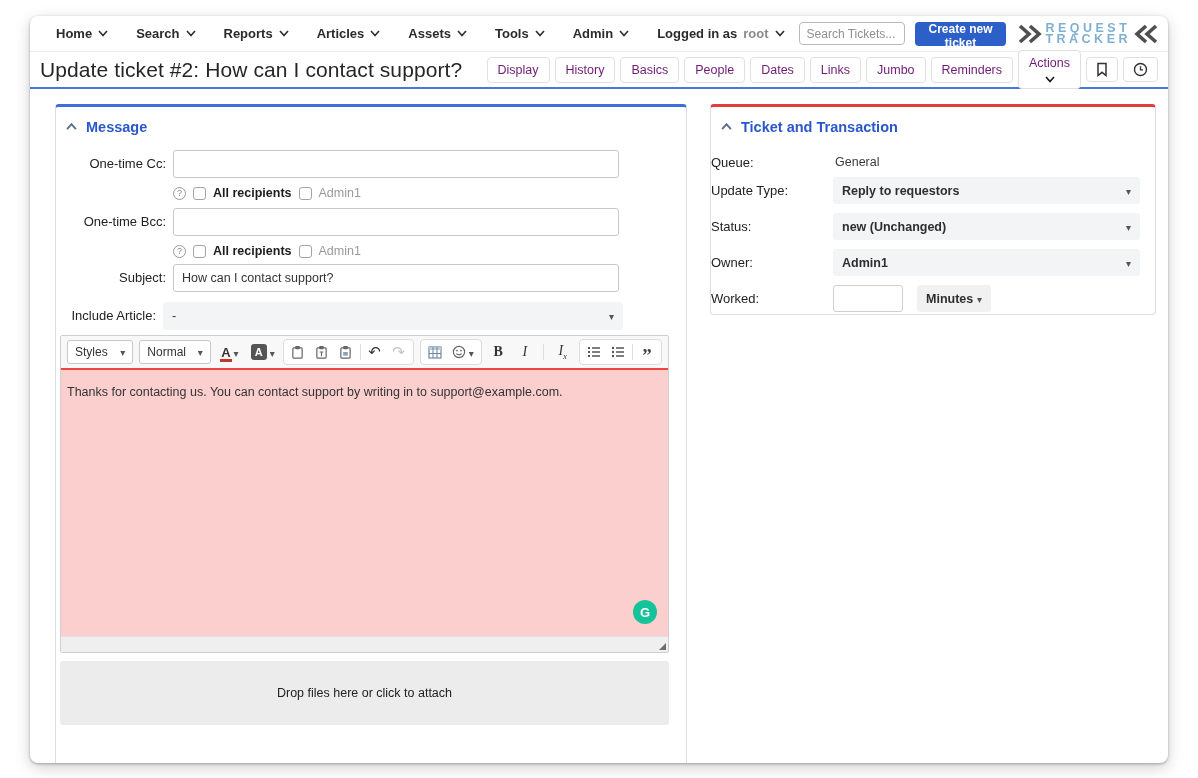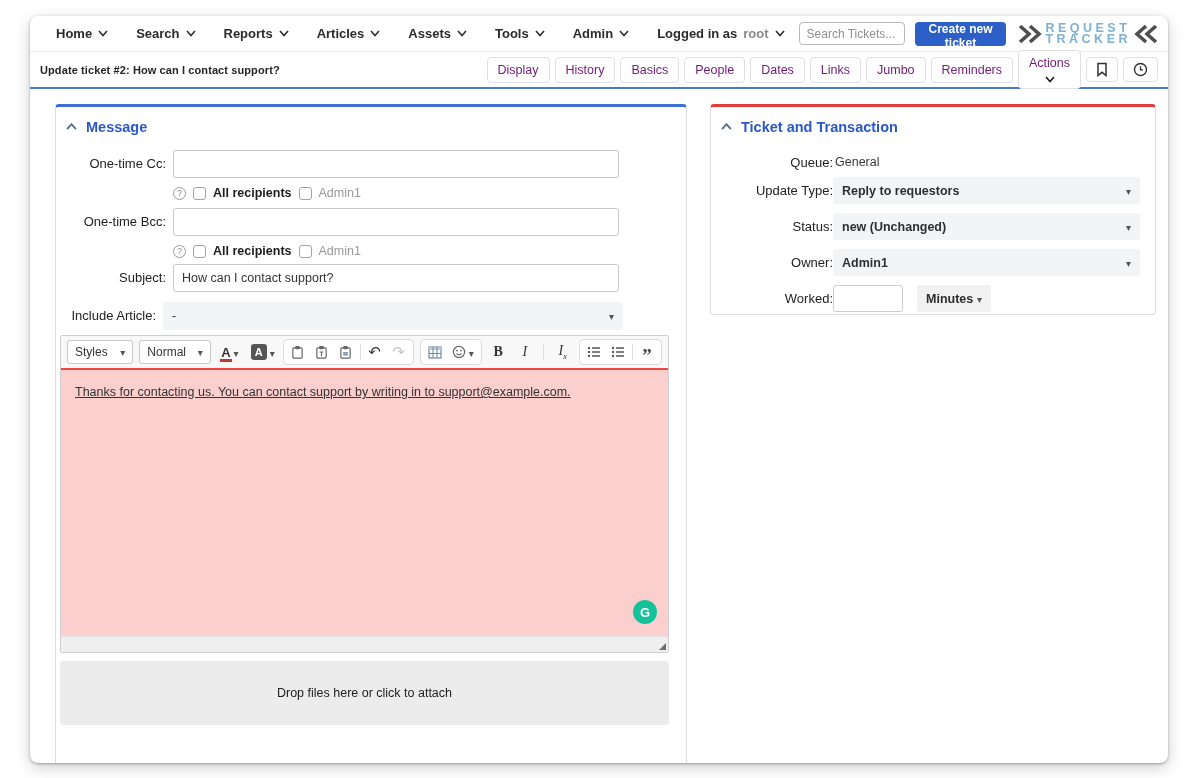--- a/index.html
+++ b/index.html
@@ -16,21 +16,21 @@
   .nav-item .muted { color:#8a8a8a; font-weight:700; }
   .chev { width:10px; height:7px; flex:none; }
   .top-right { margin-left:auto; display:flex; align-items:center; gap:10px; }
   .search-input { width:106px; height:23px; border:1px solid #b9b9b9; border-radius:4px; padding:0 7px; font-size:12px; color:#333; font-family:"Liberation Sans", sans-serif; }
   .search-input::placeholder { color:#8f8f8f; }
   .create-btn { height:24px; padding:0 11px; background:#2d5fc8; color:#fff; font-size:12px; font-weight:700; border:none; border-radius:4px; cursor:pointer; font-family:"Liberation Sans", sans-serif; }
   .logo { display:flex; align-items:center; gap:2px; cursor:pointer; margin-left:2px; }
   .logo-text { display:flex; flex-direction:column; color:#7fb0d4; font-weight:700; font-size:12.5px; line-height:11px; letter-spacing:3.5px; }
   
   .pagebar { height:37px; display:flex; align-items:center; padding:0 10px 0 10px; border-bottom:2px solid #4778d9; }
-  .page-title { font-size:11px; font-weight:700; color:#262626; letter-spacing:.1px; }
+  .page-title { font-size:21px; font-weight:400; color:#262626; letter-spacing:.1px; }
   .tabs { margin-left:auto; display:flex; align-items:center; gap:5px; }
   .tab { display:flex; align-items:center; gap:6px; padding:5px 10px; border:1px solid #e0e0e0; border-radius:4px; background:#fff; font-size:12.5px; color:#701a75; cursor:pointer; white-space:nowrap; }
   .tab.actions { font-weight:400;flex-direction:column; }
   .tab.icon-tab { padding:4px 9px; }
   
   .panel { position:absolute; background:#fff; border:1px solid #ddd; border-radius:4px; }
   .panel.left  { left:25px; top:88px; width:632px; height:730px; border-top:3px solid #3e6fd9; }
   .panel.right { left:680px; top:88px; width:446px; height:211px; border-top:3px solid #e23d3d; }
   .panel-head { position:absolute; left:10px; top:12px; display:flex; align-items:center; gap:9px; }
   .panel-head h2 { font-size:14.5px; font-weight:700; color:#2a57c9; }
@@ -56,27 +56,27 @@
   .tb-sep { width:1px; height:16px; background:#ddd; margin:0 2px; }
   .glyph-b { font-family:"Liberation Serif", serif; font-weight:700; font-size:14px; color:#333; }
   .glyph-i { font-family:"Liberation Serif", serif; font-style:italic; font-size:14px; color:#333; }
   .glyph-ix sub { font-size:8px; }
   .arrow-undo { font-size:15px; color:#333; font-family:"DejaVu Sans", sans-serif; }
   .arrow-redo { font-size:15px; color:#c2c2c2; font-family:"DejaVu Sans", sans-serif; }
   .acolor { position:relative; font-size:13px; font-weight:700; color:#333; line-height:13px; }
   .acolor::after { content:""; position:absolute; left:-1px; right:-1px; bottom:-3px; height:3px; background:#c0392b; }
   .abox { width:16px; height:16px; background:#555; color:#fff; border-radius:3px; font-size:11px; font-weight:700; display:flex; align-items:center; justify-content:center; }
   .quote-glyph { font-family:"Liberation Serif", serif; font-weight:700; font-size:19px; color:#444; line-height:10px; padding-top:8px; }
-  .ed-body { position:relative; height:266px; background:#fccfcf; padding:15px 14px; font-size:12.5px; color:#333;text-decoration:underline; }
+  .ed-body { position:relative; height:266px; background:#fccfcf; padding:15px 6px; font-size:12.5px; color:#333; }
   .grammarly { position:absolute; right:11px; bottom:12px; width:24px; height:24px; border-radius:50%; background:#15c39a; color:#fff; font-size:13px; font-weight:700; display:flex; align-items:center; justify-content:center; cursor:pointer; }
   .ed-foot { position:relative; height:16px; background:#efefef; border-top:1px solid #e2e2e2; }
   .resize-handle { position:absolute; right:2px; bottom:2px; width:0; height:0; border-left:7px solid transparent; border-bottom:7px solid #6e6e6e; cursor:nwse-resize; }
   .dropzone { position:absolute; left:4px; top:554px; width:609px; height:64px; background:#ececec; border-radius:3px; display:flex; align-items:center; justify-content:center; font-size:12.5px; color:#222; cursor:pointer; }
   
-  .rlabel { position:absolute; left:8px; width:114px; text-align:right; font-size:13px; color:#222; line-height:27px; }
+  .rlabel { position:absolute; left:0; width:114px; font-size:13px; color:#222; line-height:27px; }
   .rvalue { position:absolute; left:124px; font-size:12.5px; color:#3a3a3a; line-height:27px; }
   .worked-input { position:absolute; left:122px; top:178px; width:70px; height:27px; border:1px solid #cfcfcf; border-radius:3px; background:#fff; font-size:12.5px; padding:0 6px; font-family:"Liberation Sans", sans-serif; }
 </style>
 </head>
 <body>
 
 <div class="card">
 
   <header class="topbar">
     <nav class="mainnav">

